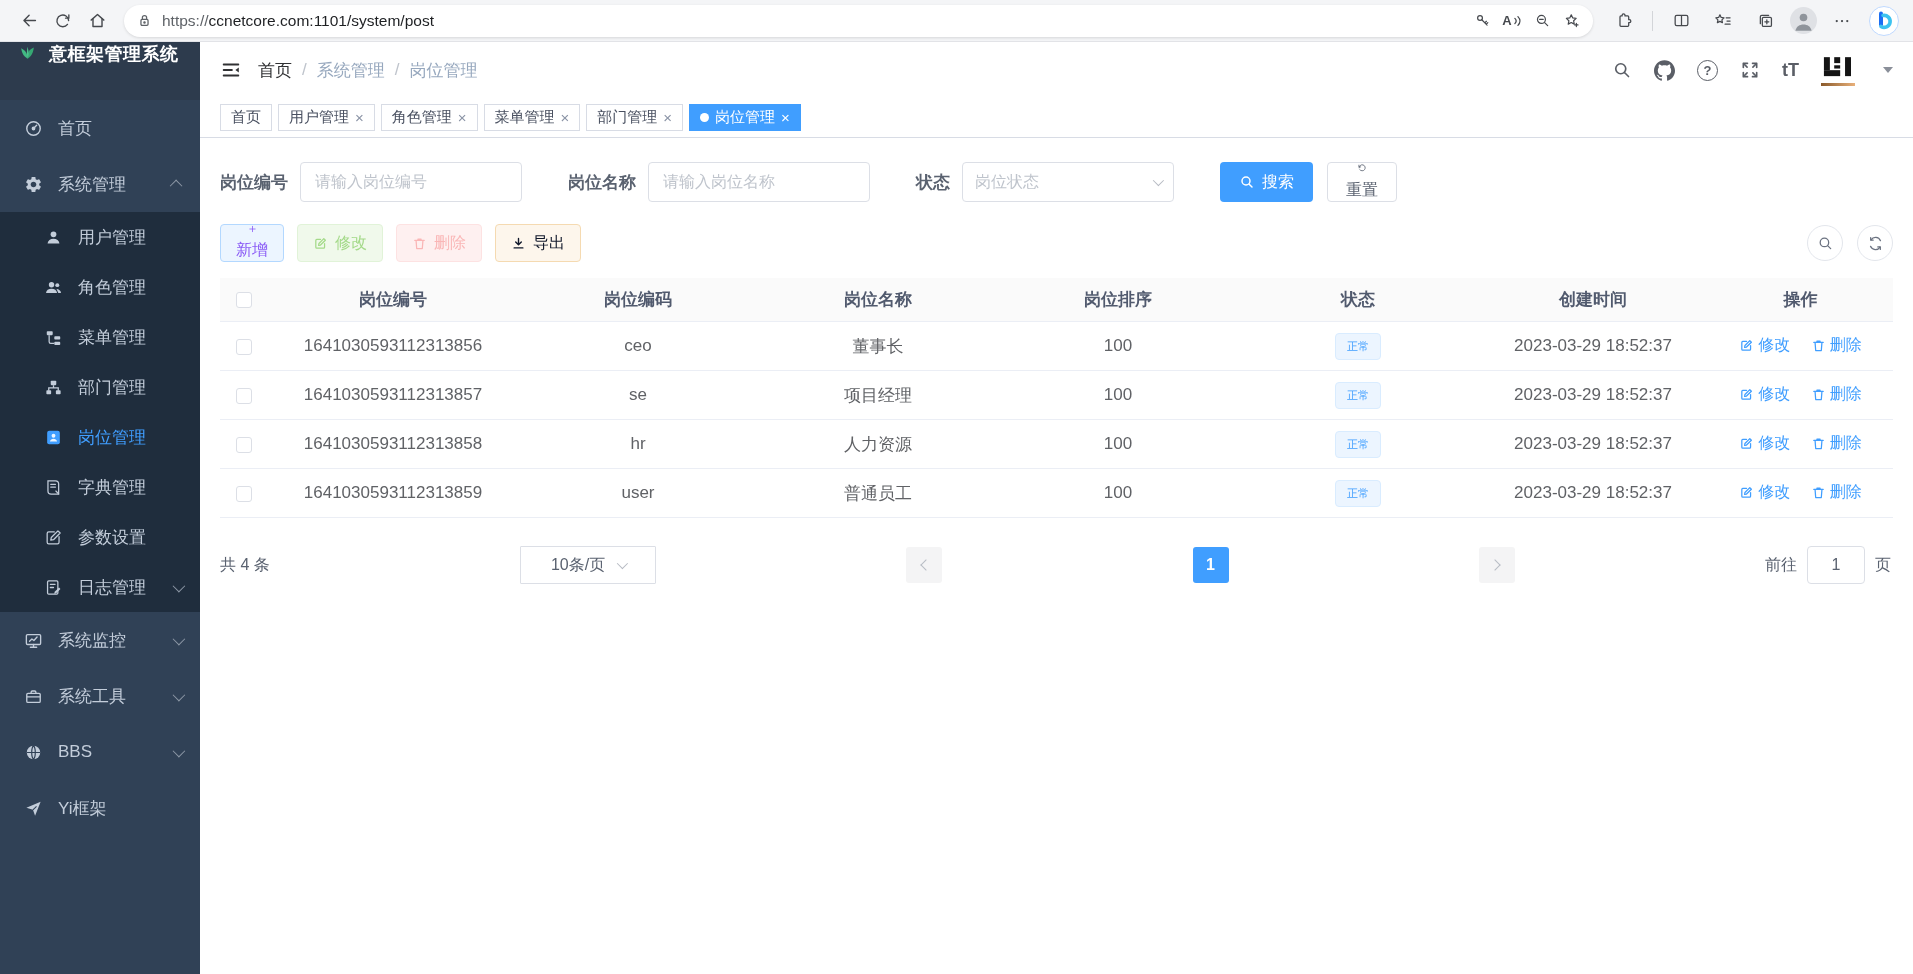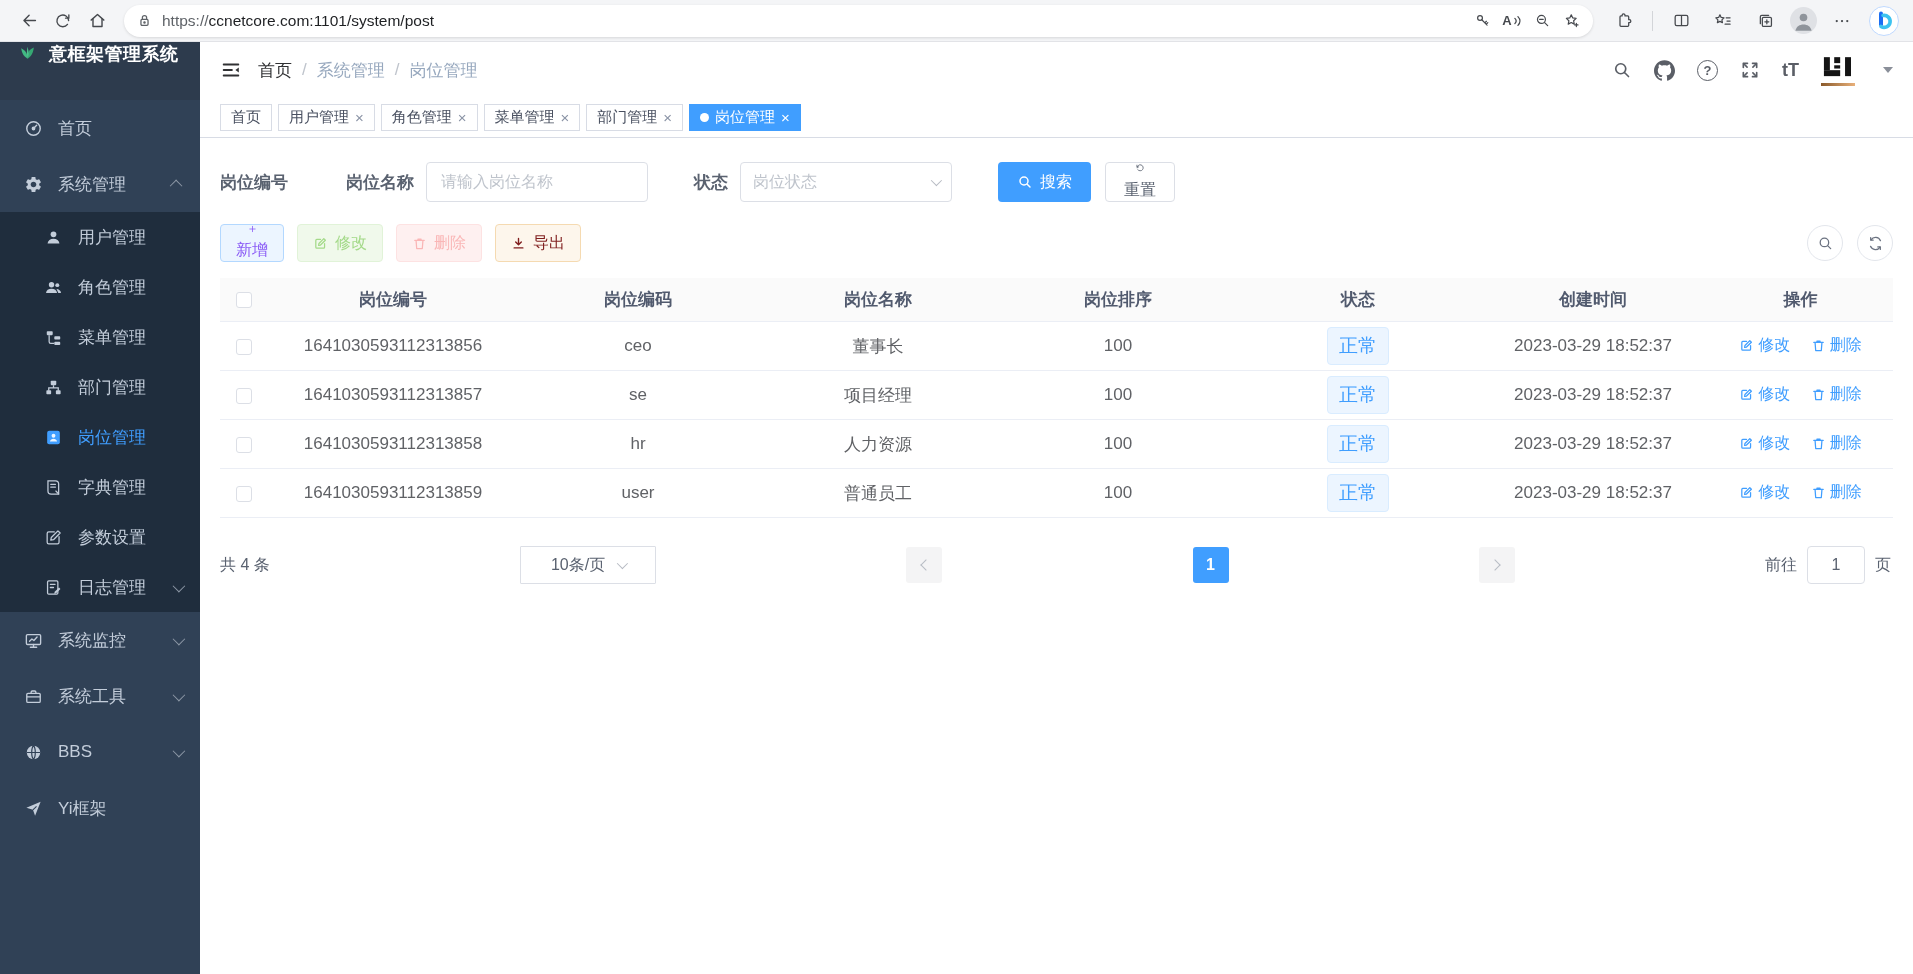--- a/index.html
+++ b/index.html
@@ -87,35 +87,35 @@
   .btn { height:40px; border-radius:4px; display:inline-flex; align-items:center; gap:7px;
          padding:0 18px; font-size:16px; cursor:pointer; border:1px solid transparent; font-family:inherit; }
   .btn-primary { background:#409EFF; color:#fff; }
   .btn-default { background:#fff; border-color:#dcdfe6; color:#5a6270; margin-left:14px;flex-direction:column; }
 
   .toolbar { display:flex; align-items:center; gap:13px; margin-bottom:16px; }
   .btn-sm { height:38px; padding:0 15px; }
   .btn-plain-primary { color:#8b5cf6; background:#ecf5ff; border-color:#b3d8ff;flex-direction:column; }
   .btn-dis-success  { color:#a4da89; background:#f0f9eb; border-color:#e1f3d8; cursor:not-allowed; }
   .btn-dis-danger   { color:#fab6b6; background:#fef0f0; border-color:#fde2e2; cursor:not-allowed; }
-  .btn-plain-warning{ color:#7f1d1d; background:#fdf6ec; border-color:#f5dab1; }
+  .btn-plain-warning{ color:#0f172a; background:#fdf6ec; border-color:#f5dab1; }
   .toolbar-right { margin-left:auto; display:flex; gap:14px; }
   .circle-btn { width:36px; height:36px; border-radius:50%; border:1px solid #e3e6ec; background:#fff;
                 color:#6b7280; display:flex; align-items:center; justify-content:center; cursor:pointer; }
 
   
   .table { width:1673px; font-size:17px; color:#606266; }
   .trow { display:grid; grid-template-columns:48px 250px 240px 240px 240px 240px 230px 185px;
           align-items:center; border-bottom:1px solid #ebeef5; }
   .trow > div { text-align:center; }
   .thead { height:44px; background:#fafafa; color:#515a6e; font-weight:bold; }
   .tr { height:49px; background:#fff; }
   .checkbox { width:16px; height:16px; border:1px solid #dcdfe6; border-radius:3px; background:#fff;
               display:inline-block; vertical-align:middle; cursor:pointer; }
-  .badge { display:inline-block; padding:5px 11px; font-size:19px; background:#ecf5ff;
+  .badge { display:inline-block; padding:5px 11px; font-size:11px; background:#ecf5ff;
            border:1px solid #d9ecff; color:#409EFF; border-radius:4px; }
   .op-link { color:#409EFF; display:inline-flex; align-items:center; gap:4px; cursor:pointer; font-size:16px; }
   .op-link + .op-link { margin-left:16px; }
 
   
   .pagination { display:flex; align-items:center; justify-content:space-between; gap:14px;
                 margin-top:28px; padding-right:2px; font-size:16px; color:#5a6270; }
   .psel { width:136px; height:38px; border:1px solid #dcdfe6; border-radius:1px; background:#fff;
           display:flex; align-items:center; justify-content:center; gap:12px; cursor:pointer; }
   .pbtn { min-width:36px; height:36px; border-radius:3px; background:#f4f4f5; color:#b7bcc4;
@@ -449,20 +449,21 @@
           <span>岗位管理</span>
           <span class="x">×</span>
         </span>
       </div>
 
       <div class="content">
 
         <div class="filter-row">
           <div class="f-group">
             <span class="f-label">岗位编号</span>
+            <input class="f-input" type="text" placeholder="请输入岗位编号" style="">
           </div>
           <div class="f-group">
             <span class="f-label">岗位名称</span>
             <input class="f-input" type="text" placeholder="请输入岗位名称" style="">
           </div>
           <div class="f-group">
             <span class="f-label">状态</span>
             <span class="f-select">
               <span>岗位状态</span>
               <span class="sel-chev"></span>

